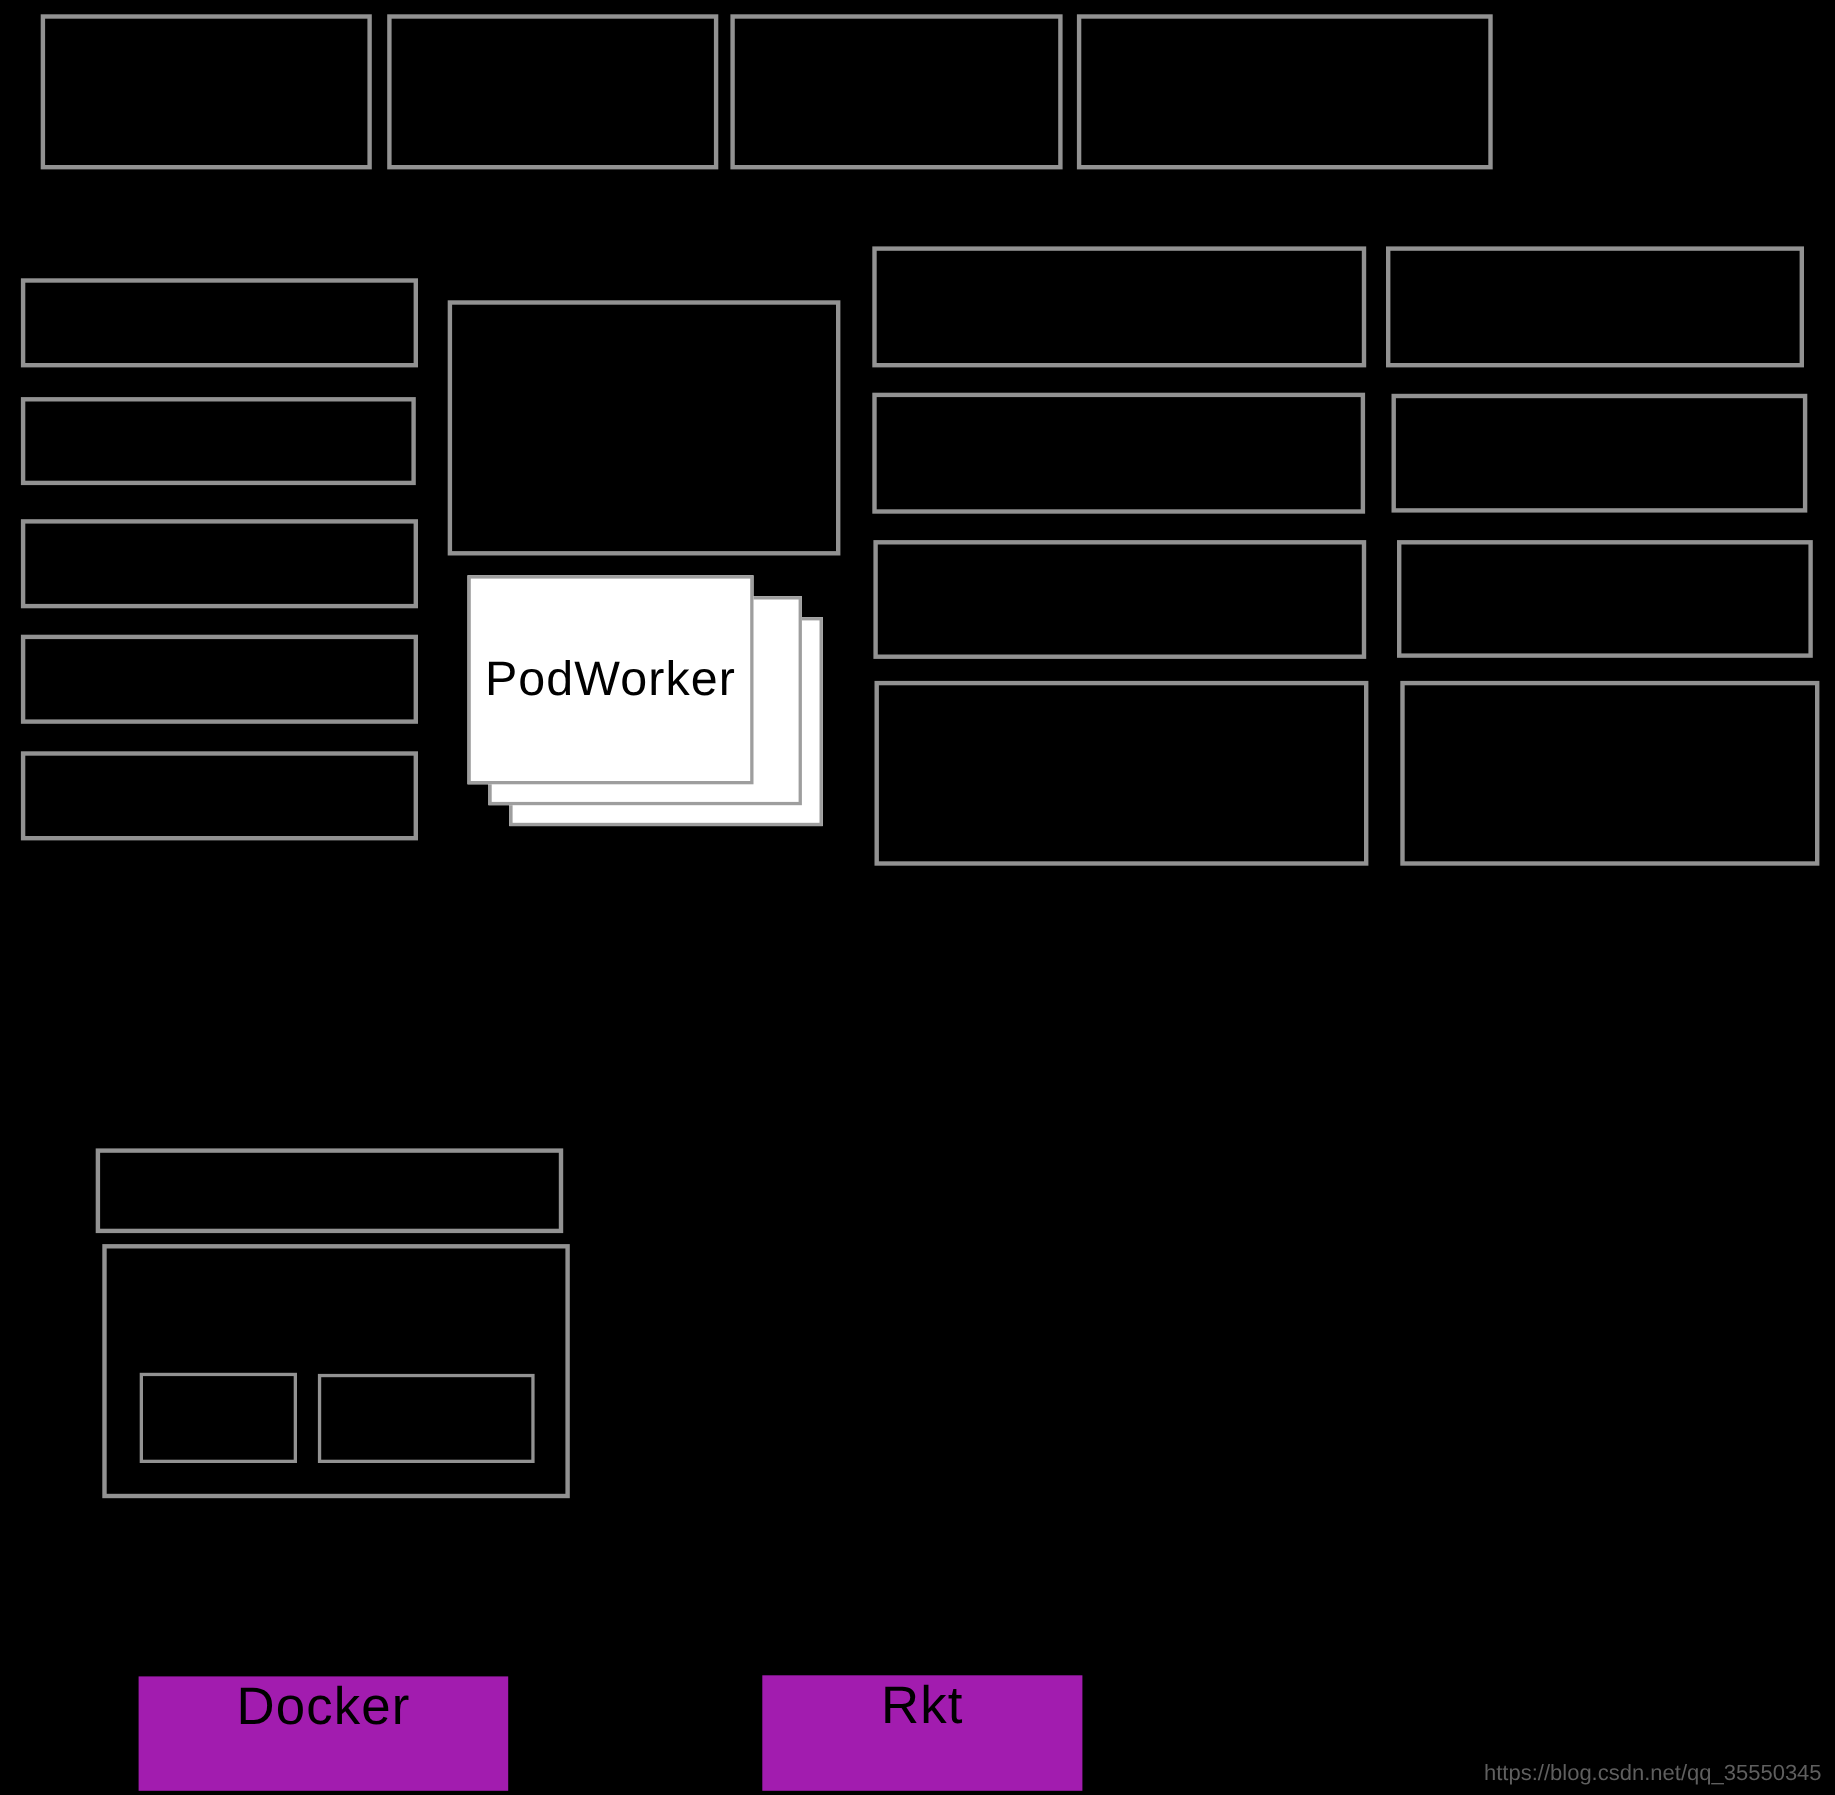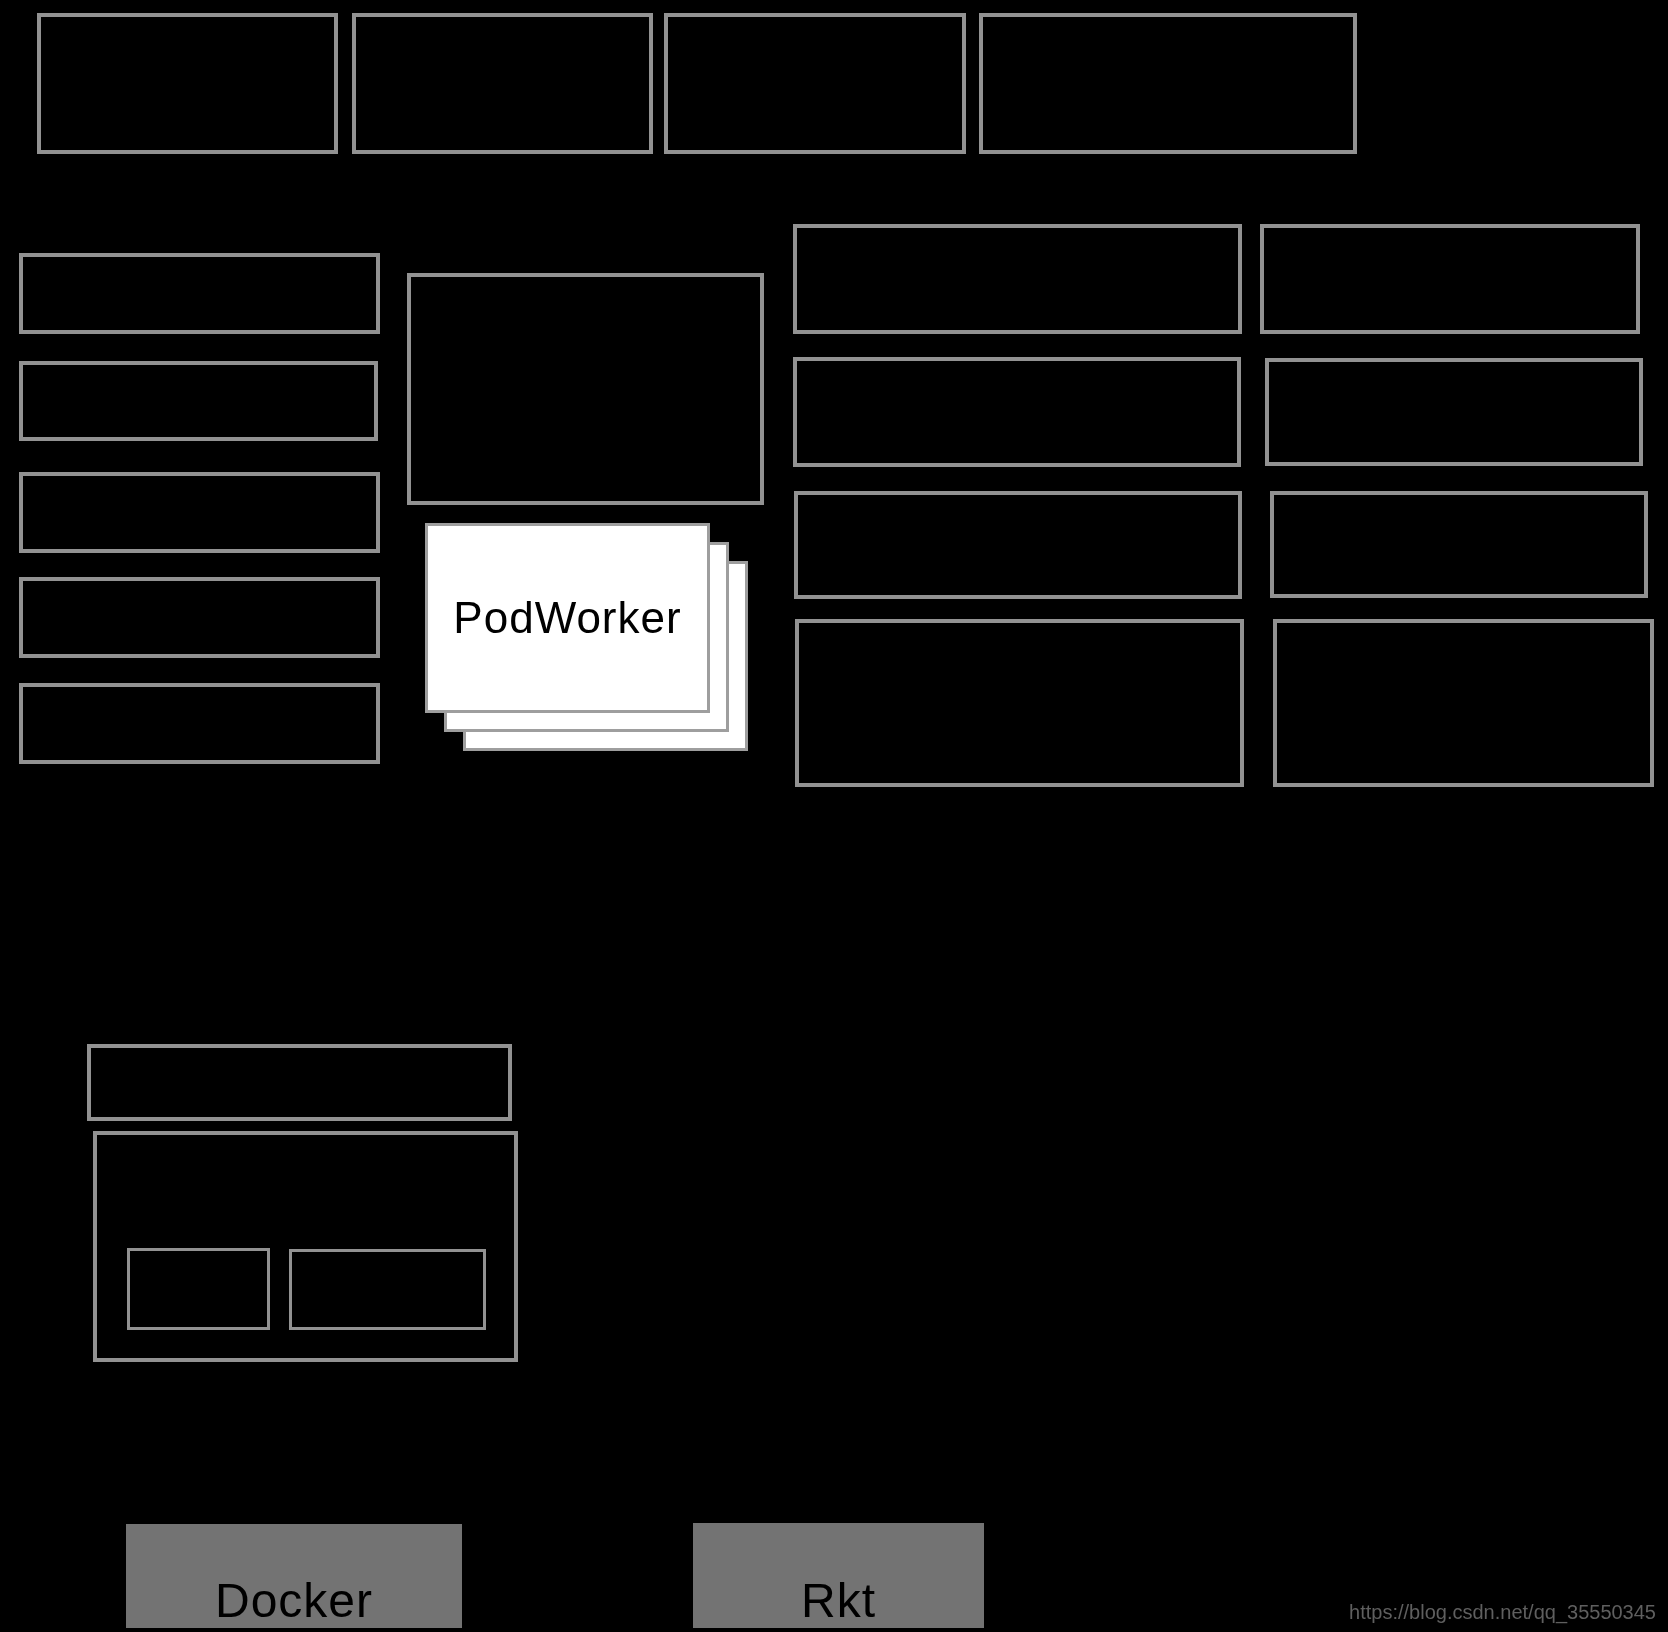--- a/index.html
+++ b/index.html
@@ -26,22 +26,22 @@
   }
   .card-label{
     color:#000000;
     font-size:44px;
     letter-spacing:1px;
     font-family:"Liberation Sans", sans-serif;
   }
   .runtime{
     position:absolute;
     box-sizing:border-box;
-    background:#737373;
-    display:flex;align-items:flex-end;justify-content:center;
+    background:#a21caf;
+    display:flex;align-items:flex-start;justify-content:center;
   }
   .runtime-label{
     color:#000000;
     font-size:48px;
     letter-spacing:1px;
   }
   .watermark{
     position:absolute;
     right:12px;
     bottom:8px;
@@ -63,21 +63,21 @@
   <div class="box" style="left:19px;top:253px;width:361px;height:81px;"></div>
   <div class="box" style="left:19px;top:361px;width:359px;height:80px;"></div>
   <div class="box" style="left:19px;top:472px;width:361px;height:81px;"></div>
   <div class="box" style="left:19px;top:577px;width:361px;height:81px;"></div>
   <div class="box" style="left:19px;top:683px;width:361px;height:81px;"></div>
 
   <div class="box" style="left:407px;top:273px;width:357px;height:232px;"></div>
 
   <div class="card" style="left:463px;top:561px;width:285px;height:190px;"></div>
   <div class="card" style="left:444px;top:542px;width:285px;height:190px;"></div>
-  <div class="card" style="left:425px;top:523px;width:285px;height:190px;">
+  <div class="card" style="left:425px;top:523px;width:260px;height:190px;">
     <span class="card-label">PodWorker</span>
   </div>
 
   <div class="box" style="left:793px;top:224px;width:449px;height:110px;"></div>
   <div class="box" style="left:793px;top:357px;width:448px;height:110px;"></div>
   <div class="box" style="left:794px;top:491px;width:448px;height:108px;"></div>
   <div class="box" style="left:795px;top:619px;width:449px;height:168px;"></div>
 
   <div class="box" style="left:1260px;top:224px;width:380px;height:110px;"></div>
   <div class="box" style="left:1265px;top:358px;width:378px;height:108px;"></div>

